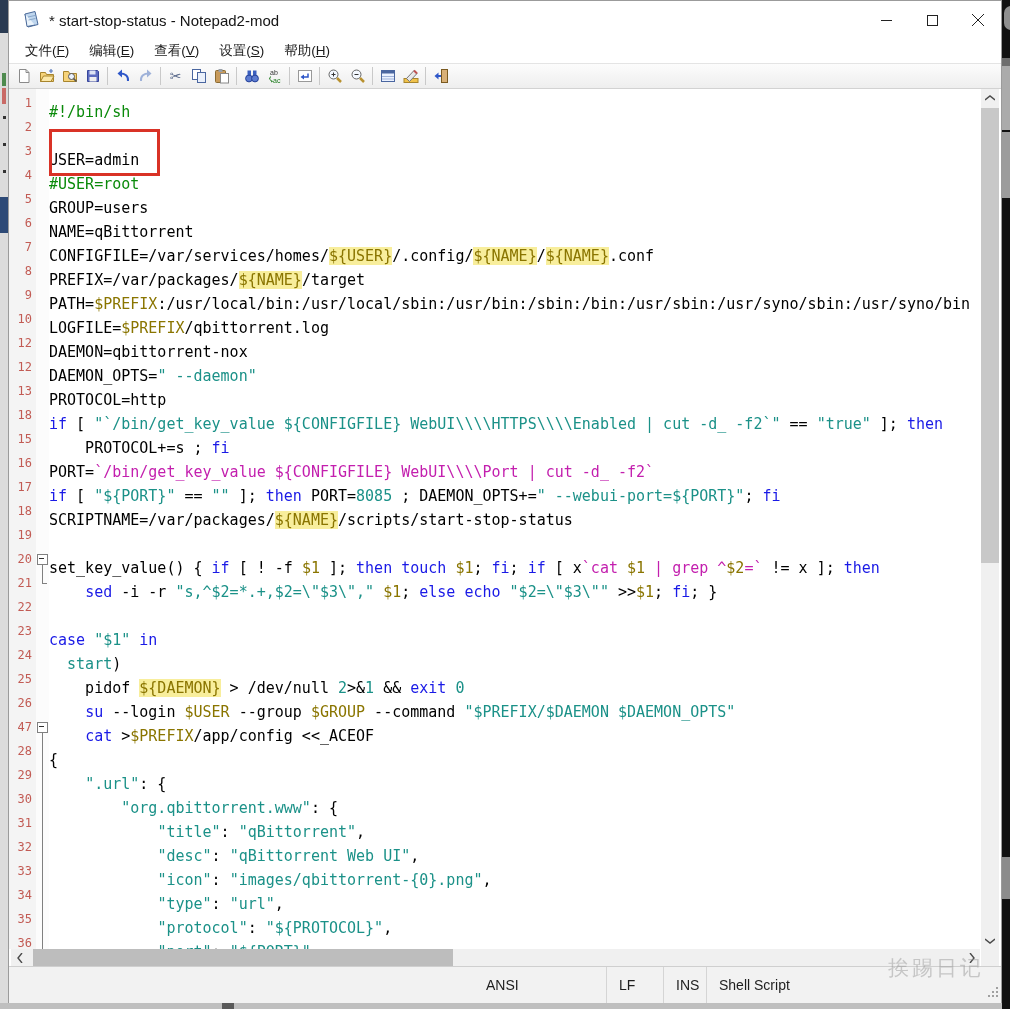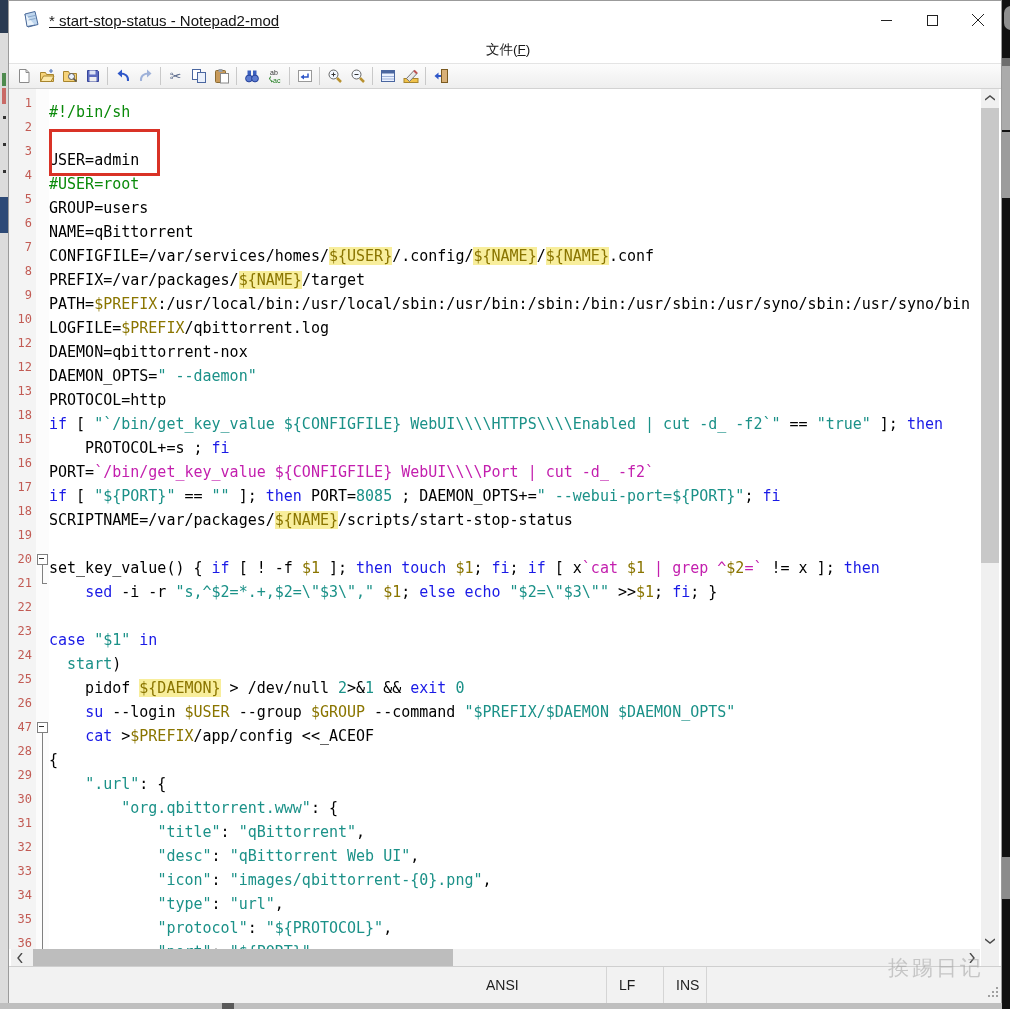--- a/index.html
+++ b/index.html
@@ -3,25 +3,25 @@
 <meta charset="utf-8">
 <style>
   html,body{margin:0;padding:0;}
   body{width:1010px;height:1009px;position:relative;background:#D8D8D8;overflow:hidden;
        font-family:"Liberation Sans",sans-serif;}
   
   .window{position:absolute;left:8px;top:0;width:994px;height:1003px;background:#fff;
           border:1px solid #9B9B9B;box-sizing:border-box;}
   .titlebar{position:absolute;left:0;top:0;right:0;height:38px;display:flex;align-items:center;background:#fff;}
   .app-icon{margin-left:12px;width:20px;height:20px;}
-  .title{margin-left:8px;font-size:15px;color:#141414;text-decoration:underline;}
+  .title{margin-left:8px;font-size:15px;color:#141414;}
   .cap-btns{position:absolute;right:0;top:0;height:38px;display:flex;}
   .cap-btn{width:46px;height:38px;display:flex;align-items:center;justify-content:center;}
   .menubar{position:absolute;left:0;top:38px;right:0;height:24px;display:flex;align-items:center;
-           padding-left:6px;font-size:13.5px;color:#1A1A1A;background:#fff;flex-direction:column;}
+           padding-left:6px;font-size:13.5px;color:#1A1A1A;background:#fff;}
   .menu-item{padding:2px 10px;}
   .menu-item u{text-decoration:underline;}
   .toolbar{position:absolute;left:0;top:62px;right:0;height:26px;box-sizing:border-box;
            background:linear-gradient(#FCFCFC,#EEEEEE);border-top:1px solid #E4E4E4;
            border-bottom:1px solid #D2D2D2;display:flex;align-items:center;padding-left:3px;}
   .tb-btn{width:23px;height:22px;display:flex;align-items:center;justify-content:center;}
   .tb-sep{width:1px;height:18px;background:#C9C9C9;margin:0 3px;}
   .cut-glyph{font-size:14px;color:#5B6B8C;}
   
   .editor{position:absolute;left:0;top:88px;right:0;height:860px;display:flex;background:#fff;overflow:hidden;}
@@ -387,20 +387,23 @@
   <div class="statusbar">
     <div class="sb-cell" style="left:465px;width:133px;">
         <span>ANSI</span>
       </div>
     <div class="sb-cell" style="left:598px;width:57px;">
         <span>LF</span>
       </div>
     <div class="sb-cell" style="left:655px;width:43px;">
         <span>INS</span>
       </div>
+    <div class="sb-cell" style="left:698px;width:294px;border-right:none;">
+        <span>Shell Script</span>
+      </div>
     <div class="grip">
       <svg width="12" height="12">
           <g fill="#A0A0A0">
             <rect x="9" y="1" width="2" height="2"></rect>
             <rect x="9" y="5" width="2" height="2"></rect>
             <rect x="5" y="5" width="2" height="2"></rect>
             <rect x="9" y="9" width="2" height="2"></rect>
             <rect x="5" y="9" width="2" height="2"></rect>
             <rect x="1" y="9" width="2" height="2"></rect>
           </g>

